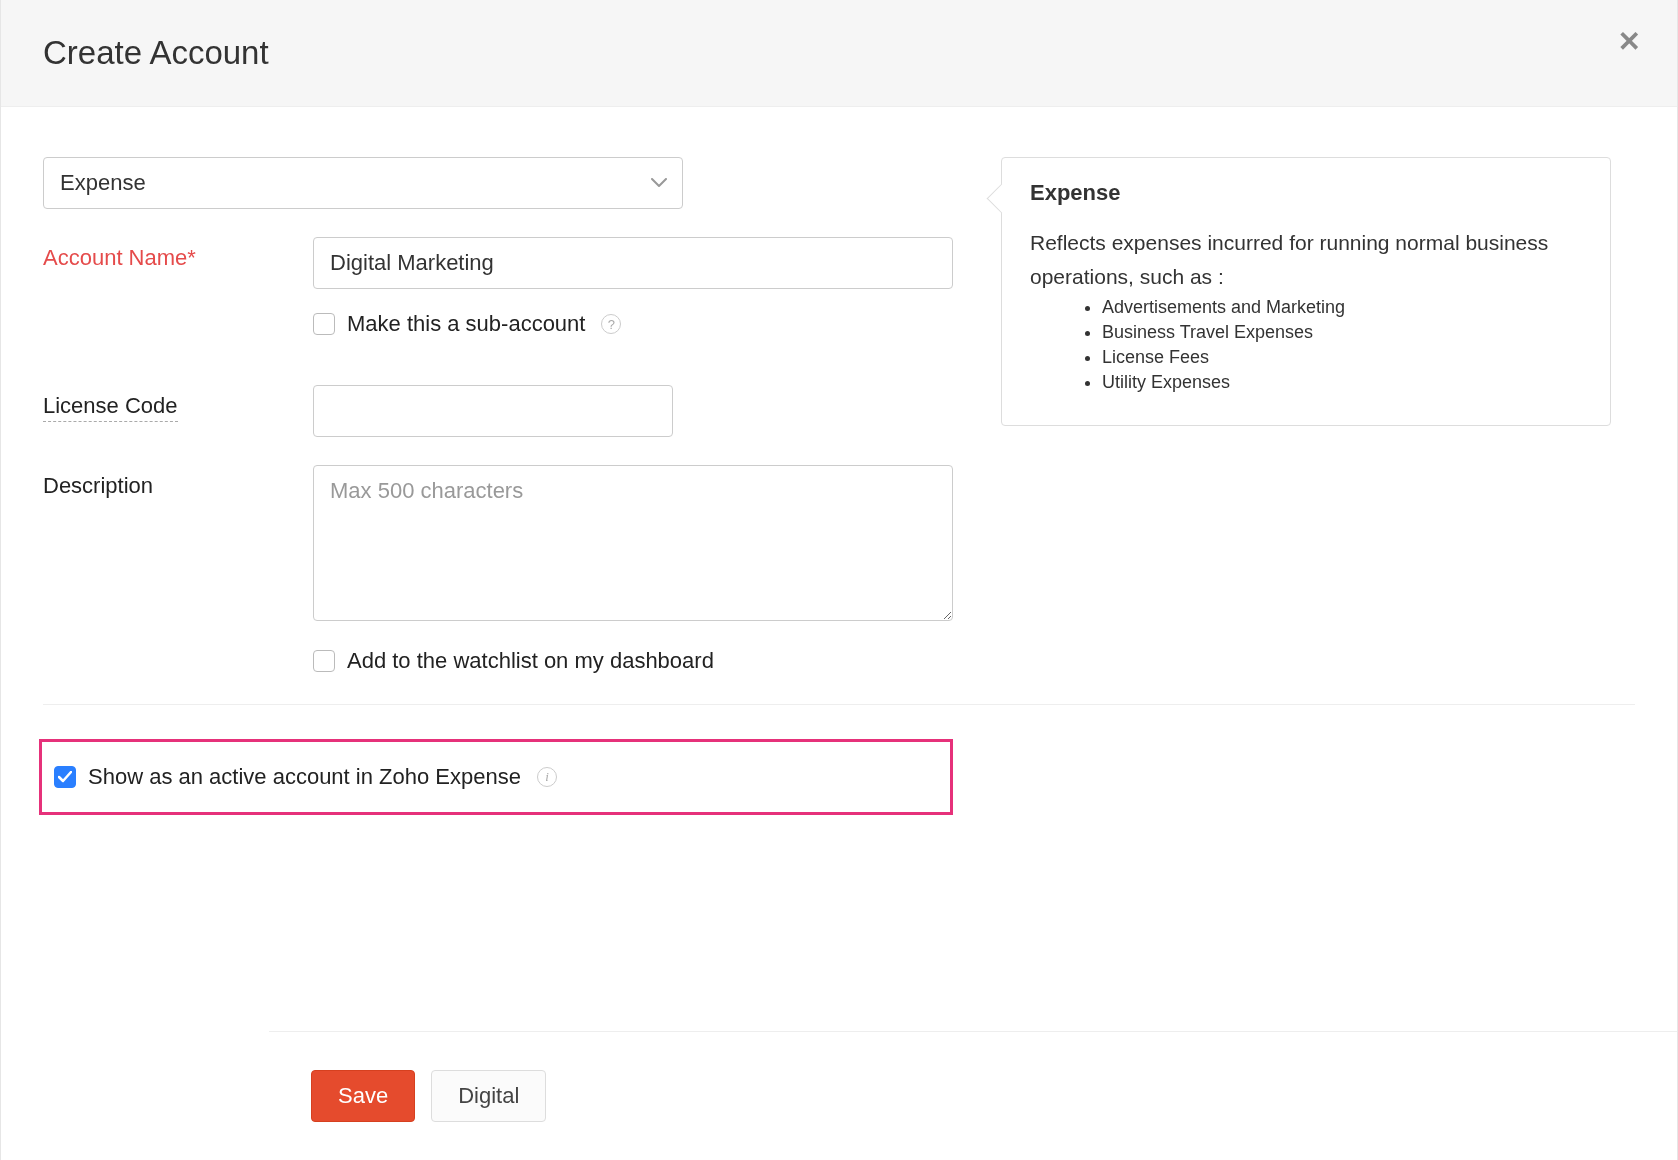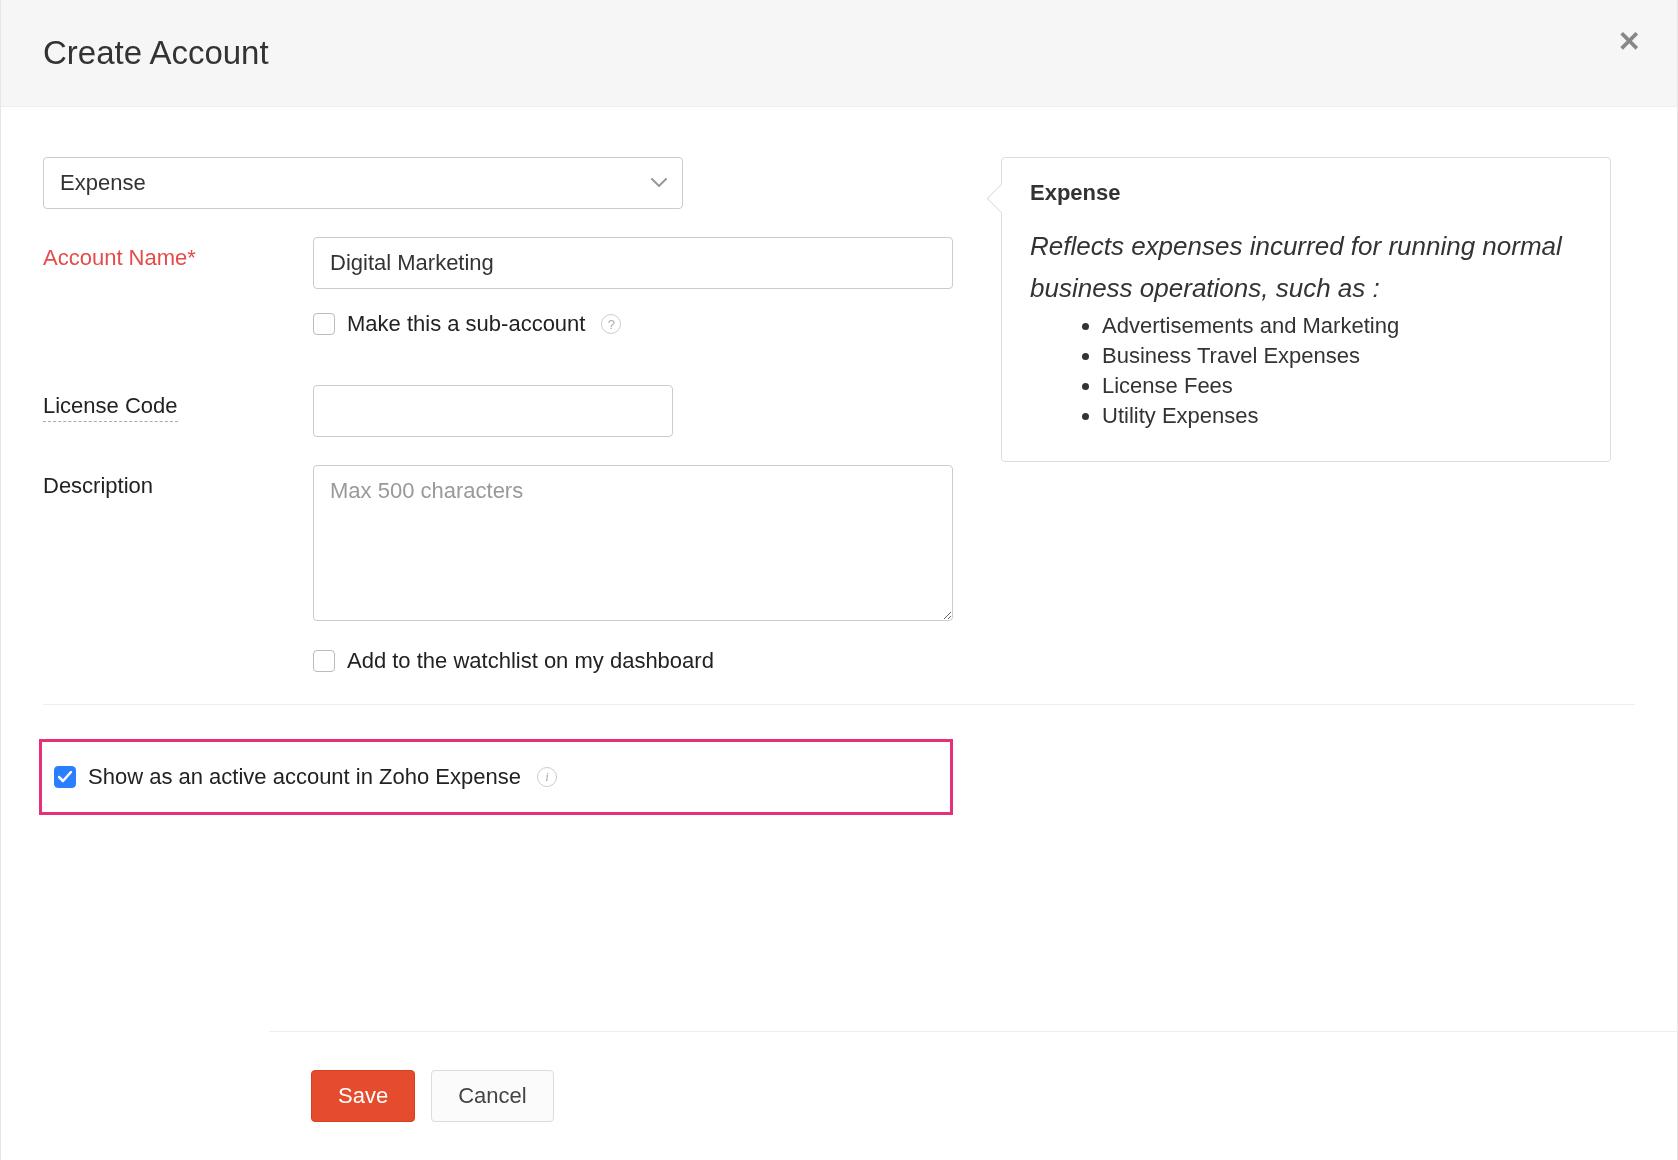--- a/index.html
+++ b/index.html
@@ -145,23 +145,23 @@
     left: -11px;
     top: 30px;
     width: 20px;
     height: 20px;
     background: #fff;
     border-left: 1px solid #ddd;
     border-bottom: 1px solid #ddd;
     transform: rotate(45deg);
   }
   .panel-title { font-weight: 700; font-size: 22px; margin-bottom: 20px; }
-  .panel-text { font-size: 26px; line-height: 1.6; font-style: italic; }
+  .panel-text { font-size: 21px; line-height: 1.6; }
   .panel-list { margin-top: 4px; padding-left: 72px; list-style: disc; }
-  .panel-list li { margin-bottom: 4px; font-size: 22px; }
+  .panel-list li { margin-bottom: 4px; font-size: 18px; }
   hr.section-divider {
     border: none;
     border-top: 1px solid #eee;
     margin: 30px 0 34px 0;
   }
   .highlight-box {
     border: 3px solid #e6317a;
     padding: 22px 12px;
     display: flex;
     align-items: center;
@@ -293,16 +293,16 @@
         <li>Business Travel Expenses</li>
         <li>License Fees</li>
         <li>Utility Expenses</li>
       </ul>
     </div>
 
   </div>
 
   <div class="dialog-footer">
     <button class="btn btn-primary">Save</button>
-    <button class="btn btn-secondary">Cancel</button>
+    <button class="btn btn-secondary">Digital</button>
   </div>
 
 </div>
 
 </body></html>

